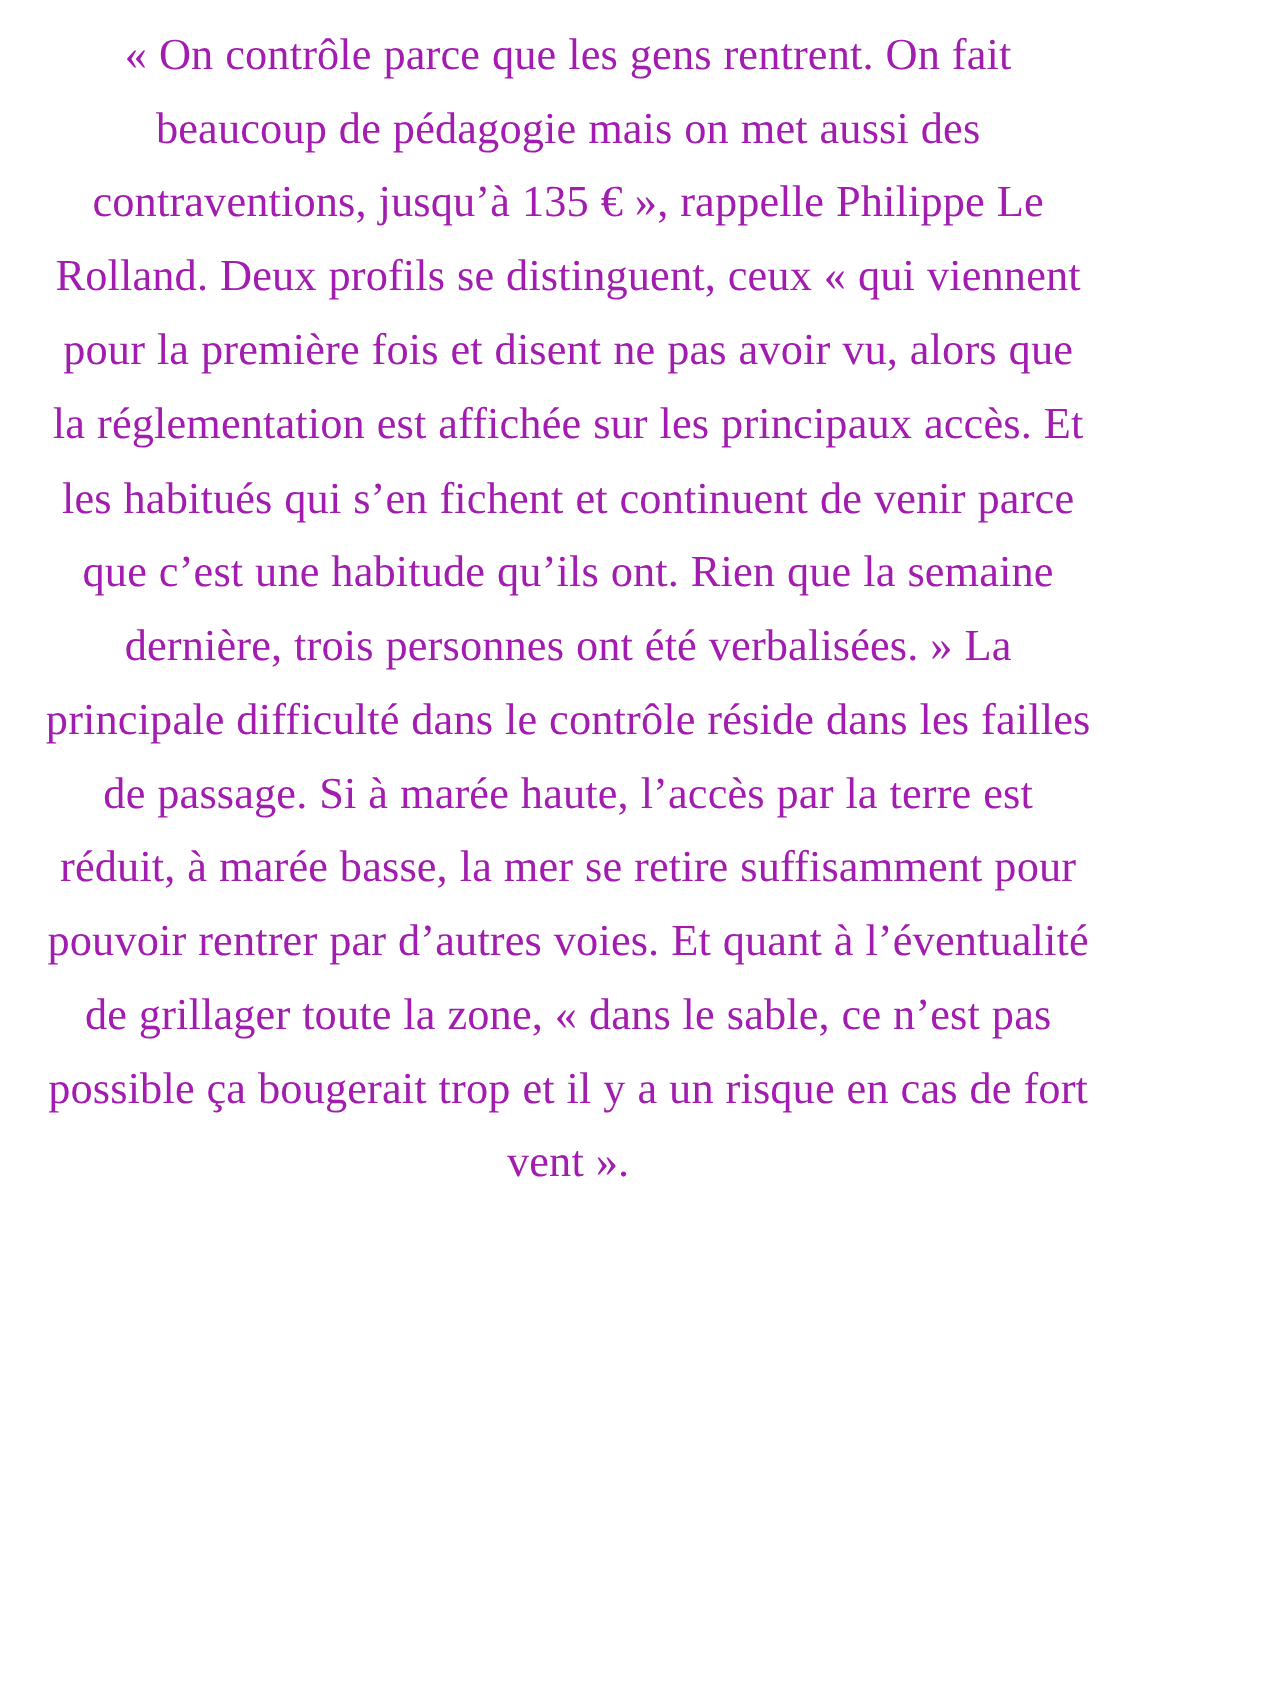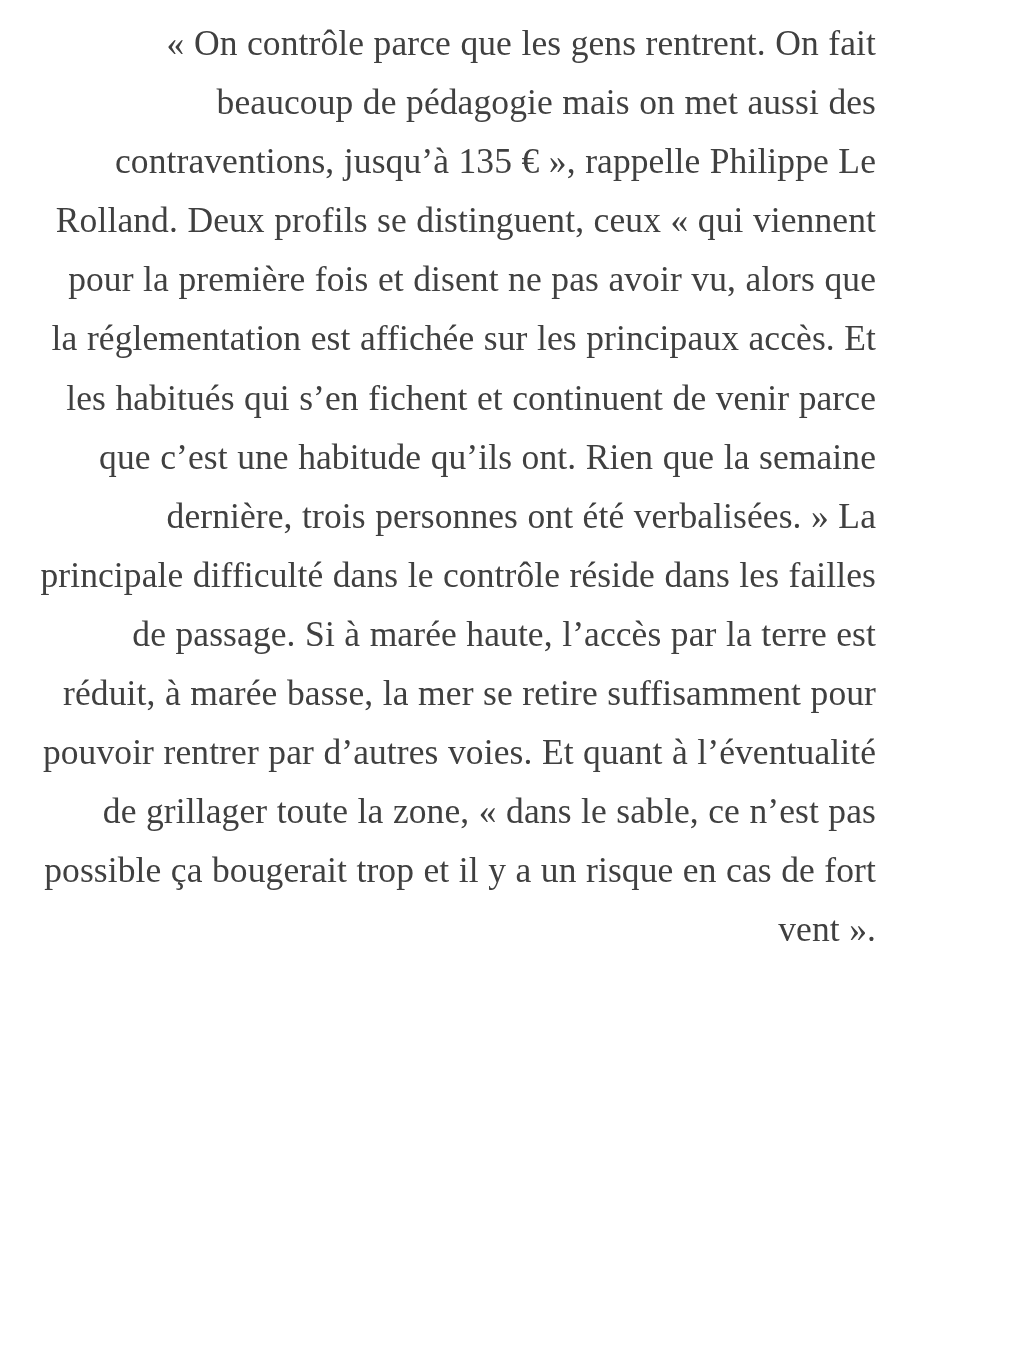--- a/index.html
+++ b/index.html
@@ -18,22 +18,22 @@
     width: 1026px;
     min-height: 1363px;
     padding: 14px 150px 20px 33px;
     background: #ffffff;
   }
   .article-paragraph {
     margin: 0;
     font-size: 35.5px;
     line-height: 1.665;
     letter-spacing: 0.1px;
-    color: #404040;
-    text-align: right;
+    color: #a21caf;
+    text-align: center;
     word-spacing: 0.5px;
     hyphens: none;
   }
 </style>
 </head>
 <body>
 
 <div class="article-wrap">
   <p class="article-paragraph">« On contrôle parce que les gens rentrent. On fait beaucoup de pédagogie mais on met aussi des contraventions, jusqu’à 135 € », rappelle Philippe Le Rolland. Deux profils se distinguent, ceux « qui viennent pour la première fois et disent ne pas avoir vu, alors que la réglementation est affichée sur les principaux accès. Et les habitués qui s’en fichent et continuent de venir parce que c’est une habitude qu’ils ont. Rien que la semaine dernière, trois personnes ont été verbalisées. » La principale difficulté dans le contrôle réside dans les failles de passage. Si à marée haute, l’accès par la terre est réduit, à marée basse, la mer se retire suffisamment pour pouvoir rentrer par d’autres voies. Et quant à l’éventualité de grillager toute la zone, « dans le sable, ce n’est pas possible ça bougerait trop et il y a un risque en cas de fort vent ».</p>
 </div>

